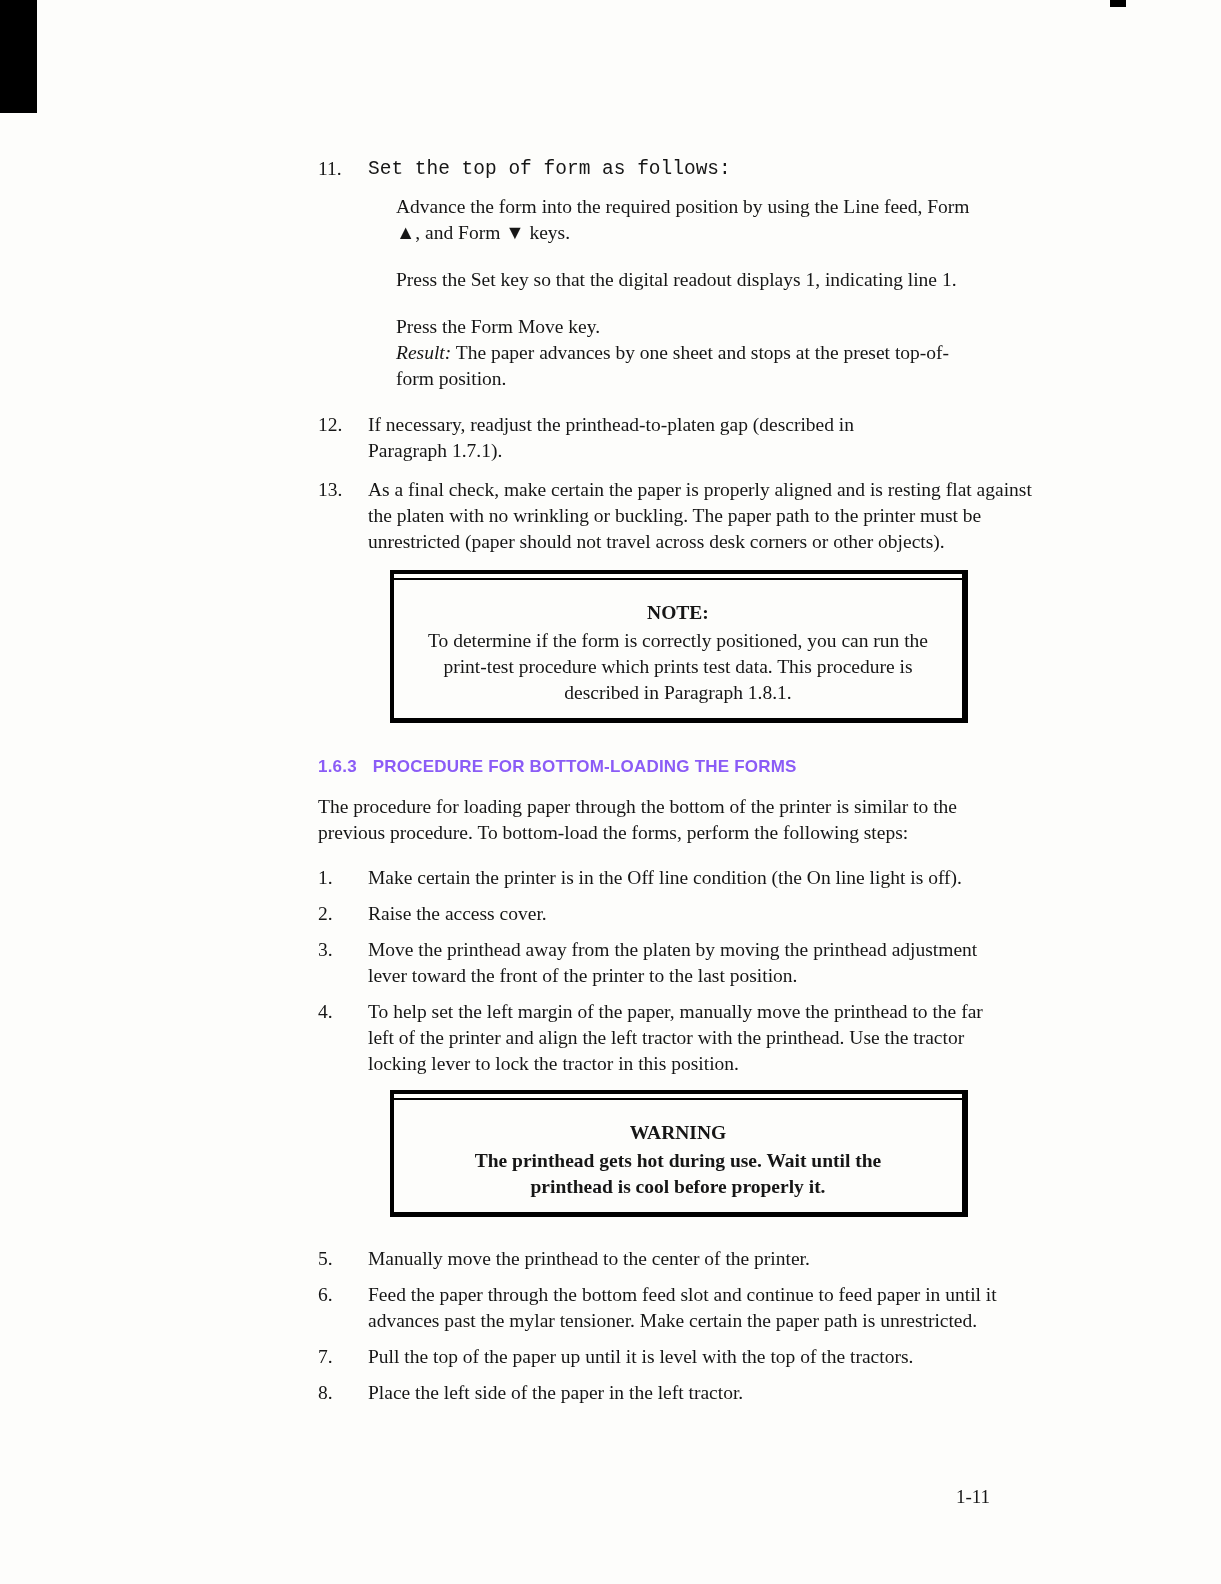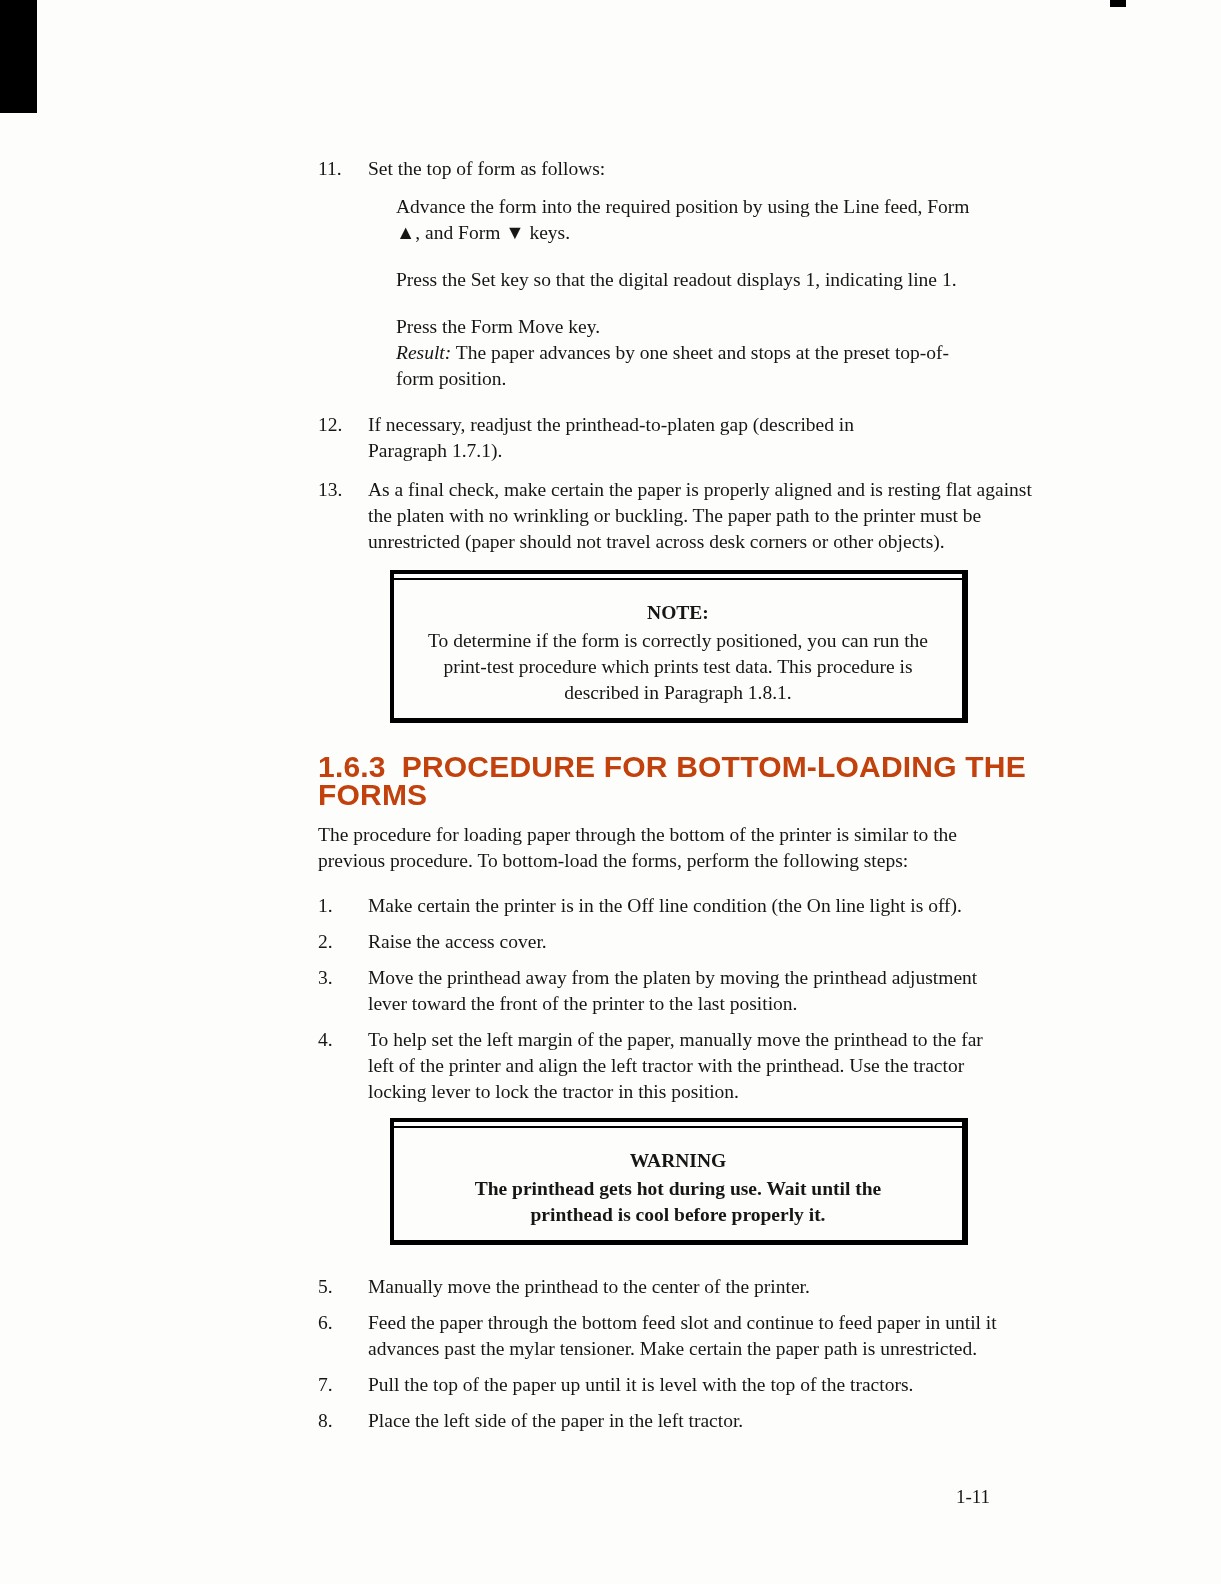--- a/index.html
+++ b/index.html
@@ -13,21 +13,21 @@
   .artifact-speck{ position:absolute; left:1110px; top:0; width:16px; height:7px; background:#000; }
 
   .content { position:absolute; left:318px; top:156px; width:740px;
              font-size:19.5px; line-height:26px; }
 
   .step { display:flex; align-items:flex-start; }
   .step .num { flex:0 0 50px; }
   .sbody { flex:1 1 auto; }
   .stext { max-width:680px; }
 
-  .mb10 { margin-bottom:10px; } .mb12 { margin-bottom:12px; }
+  .mb10 { margin-bottom:10px; } .mb12 { margin-bottom:12px;font-family:Liberation Mono, monospace; }
   .mb13 { margin-bottom:13px; } .mb15 { margin-bottom:15px; }
   .mb19 { margin-bottom:19px; } .mb20 { margin-bottom:20px; }
   .mb21 { margin-bottom:21px; } .mb29 { margin-bottom:29px; }
   .mb30 { margin-bottom:30px; }
 
   .sub { margin-left:28px; }
   .sub-p1 { max-width:600px; }
   .sub-p2 { max-width:660px; }
   .sub-p3 { max-width:560px; }
   .w560 { max-width:560px; }
@@ -35,22 +35,22 @@
   .italic { font-style:italic; }
 
   .box { position:relative; margin-left:72px; width:578px;
          border:solid #000; border-width:4px 6px 5px 4px;
          padding:26px 18px 12px; text-align:center; }
   .box-rule { position:absolute; top:4px; left:0; right:0; height:2px; background:#000; }
   .box-title { font-weight:bold; margin-bottom:2px; }
   .note .box-body { max-width:540px; margin:0 auto; }
   .warning .box-body { max-width:478px; margin:0 auto; font-weight:bold; }
 
-  .heading { font-family:"Liberation Sans", sans-serif; font-size:30px;
-             font-weight:bold; letter-spacing:0.2px; color:#c2410c; line-height:28px; }
+  .heading { font-family:"Liberation Sans", sans-serif; font-size:17px;
+             font-weight:bold; letter-spacing:0.2px; color:#8b5cf6; line-height:28px; }
   .heading .ht { margin-left:16px; }
 
   .intro { max-width:675px; }
 
   .page-number { position:absolute; left:956px; top:1486px;
                  font-size:19px; font-family:"Liberation Serif", serif; }
 </style>
 </head>
 <body>
 

